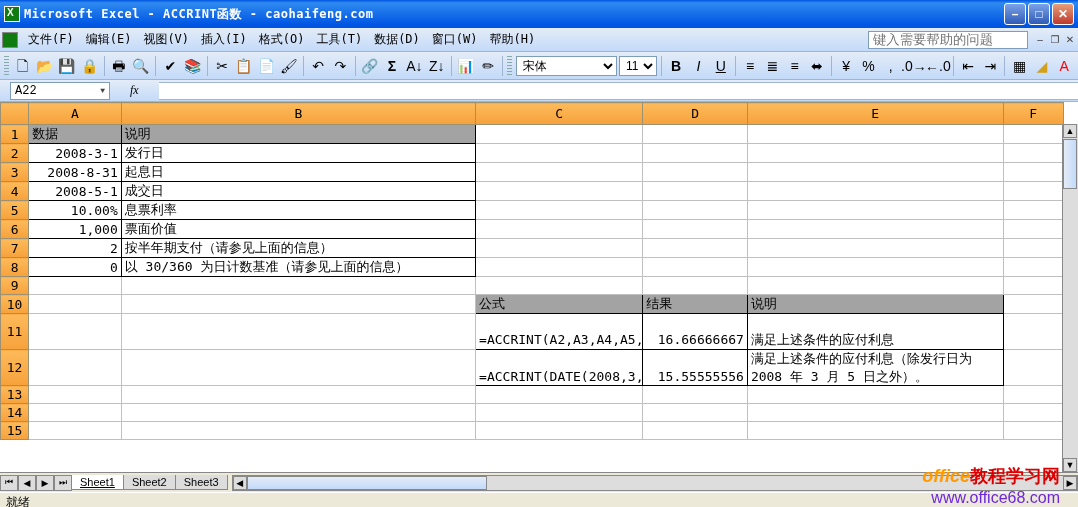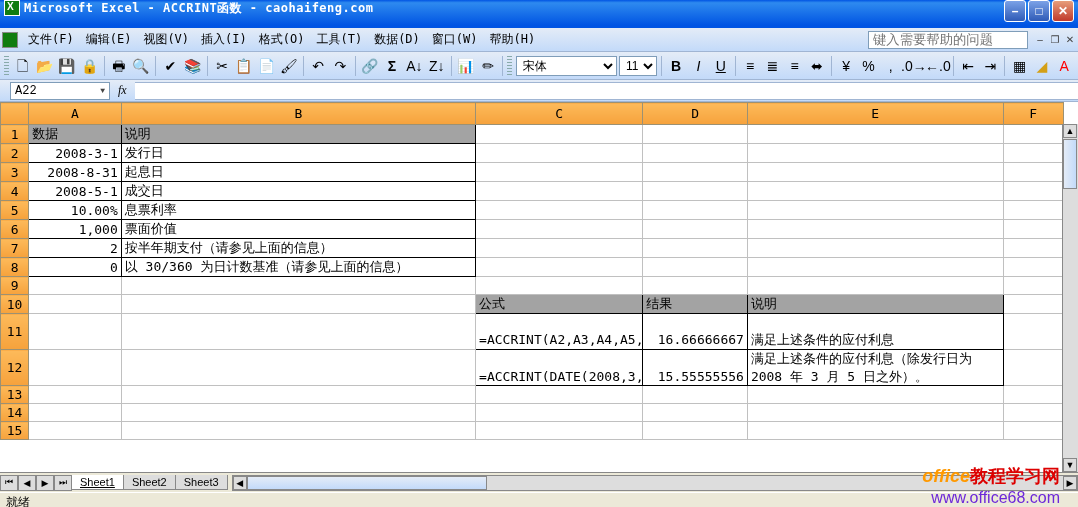--- a/index.html
+++ b/index.html
@@ -1,19 +1,19 @@
 <!DOCTYPE html>
 <html><head>
 <meta charset="utf-8">
 <style>
 * { box-sizing: border-box; margin: 0; padding: 0; }
 body { font-family: "SimSun", Arial, sans-serif; font-size: 12px; background: #ece9d8; overflow: hidden; width: 1078px; height: 507px; position: relative; }
 
 
-.title-bar { background: linear-gradient(to bottom, #0054e3, #2e8aef 10%, #0054e3 90%); height: 28px; display: flex; padding: 0 4px; color: white; font-weight: bold; }
+.title-bar { background: linear-gradient(to bottom, #0054e3, #2e8aef 10%, #0054e3 90%); height: 28px; display: flex; align-items: center; padding: 0 4px; color: white; font-weight: bold; }
 .title-bar .app-icon { width: 16px; height: 16px; background: #107c10; margin-right: 4px; border: 1px solid #fff; position: relative; }
 .title-bar .app-icon::before { content: "X"; color: #fff; font-size: 10px; position: absolute; left: 2px; top: 0; }
 .title-bar .title-text { flex: 1; font-family: "SimSun", monospace; letter-spacing: 0.5px; }
 .win-controls { display: flex; gap: 2px; }
 .win-btn { width: 22px; height: 22px; background: linear-gradient(to bottom, #7ba2e7, #2f5bb7); border: 1px solid #fff; border-radius: 3px; display: flex; align-items: center; justify-content: center; color: white; font-weight: bold; cursor: pointer; }
 .win-btn.close { background: linear-gradient(to bottom, #e79e7b, #c0392b); }
 
 
 .menu-bar { background: linear-gradient(to bottom, #e4ecf7, #c3daf9); height: 24px; display: flex; align-items: center; padding: 0 2px; border-bottom: 1px solid #a0b5d3; }
 .menu-icon { width: 16px; height: 16px; background: #107c10; margin-right: 4px; border: 1px solid #888; }
@@ -28,21 +28,21 @@
 .tb-btn { width: 22px; height: 22px; display: flex; align-items: center; justify-content: center; cursor: pointer; border: 1px solid transparent; border-radius: 2px; }
 .tb-sep { width: 1px; height: 20px; background: #a0b5d3; margin: 0 2px; }
 .tb-select { height: 20px; border: 1px solid #7f9db9; background: white; padding: 0 2px; font-size: 12px; }
 .font-name { width: 110px; }
 .font-size { width: 38px; }
 
 
 .formula-row { background: linear-gradient(to bottom, #e4ecf7, #c3daf9); height: 22px; display: flex; align-items: center; border-bottom: 1px solid #a0b5d3; }
 .name-box { width: 100px; height: 18px; border: 1px solid #7f9db9; background: white; margin-left: 10px; padding: 0 4px; display: flex; align-items: center; justify-content: space-between; font-family: Liberation Mono, monospace; }
 .name-box .dd { font-size: 8px; color: #444; }
-.fx-label { margin: 0 8px; font-style: italic; font-family: "Times New Roman"; }
+.fx-label { margin: 0 20px; font-style: italic; font-family: "Times New Roman"; }
 .formula-input { flex: 1; height: 18px; background: white; border-top: 1px solid #a0b5d3; border-bottom: 1px solid #a0b5d3; }
 
 
 .grid-wrap { position: relative; background: white; height: 370px; overflow: hidden; }
 table.grid { border-collapse: collapse; table-layout: fixed; width: 1064px; }
 .grid th, .grid td { border: 1px solid #c0c0c0; height: 18px; padding: 0 3px; font-size: 13px; font-family: "SimSun", monospace; overflow: hidden; white-space: nowrap; }
 .grid thead th { background: linear-gradient(to bottom, #fdba5a, #f6a23c); text-align: center; font-weight: normal; border: 1px solid #9c9173; height: 22px; }
 .grid .corner { background: linear-gradient(to bottom, #fdba5a, #f6a23c); width: 28px; }
 .grid .rowhdr { background: linear-gradient(to bottom, #fdba5a, #f6a23c); text-align: center; font-weight: normal; width: 28px; border: 1px solid #9c9173; }
 .col-A { width: 92px; }

